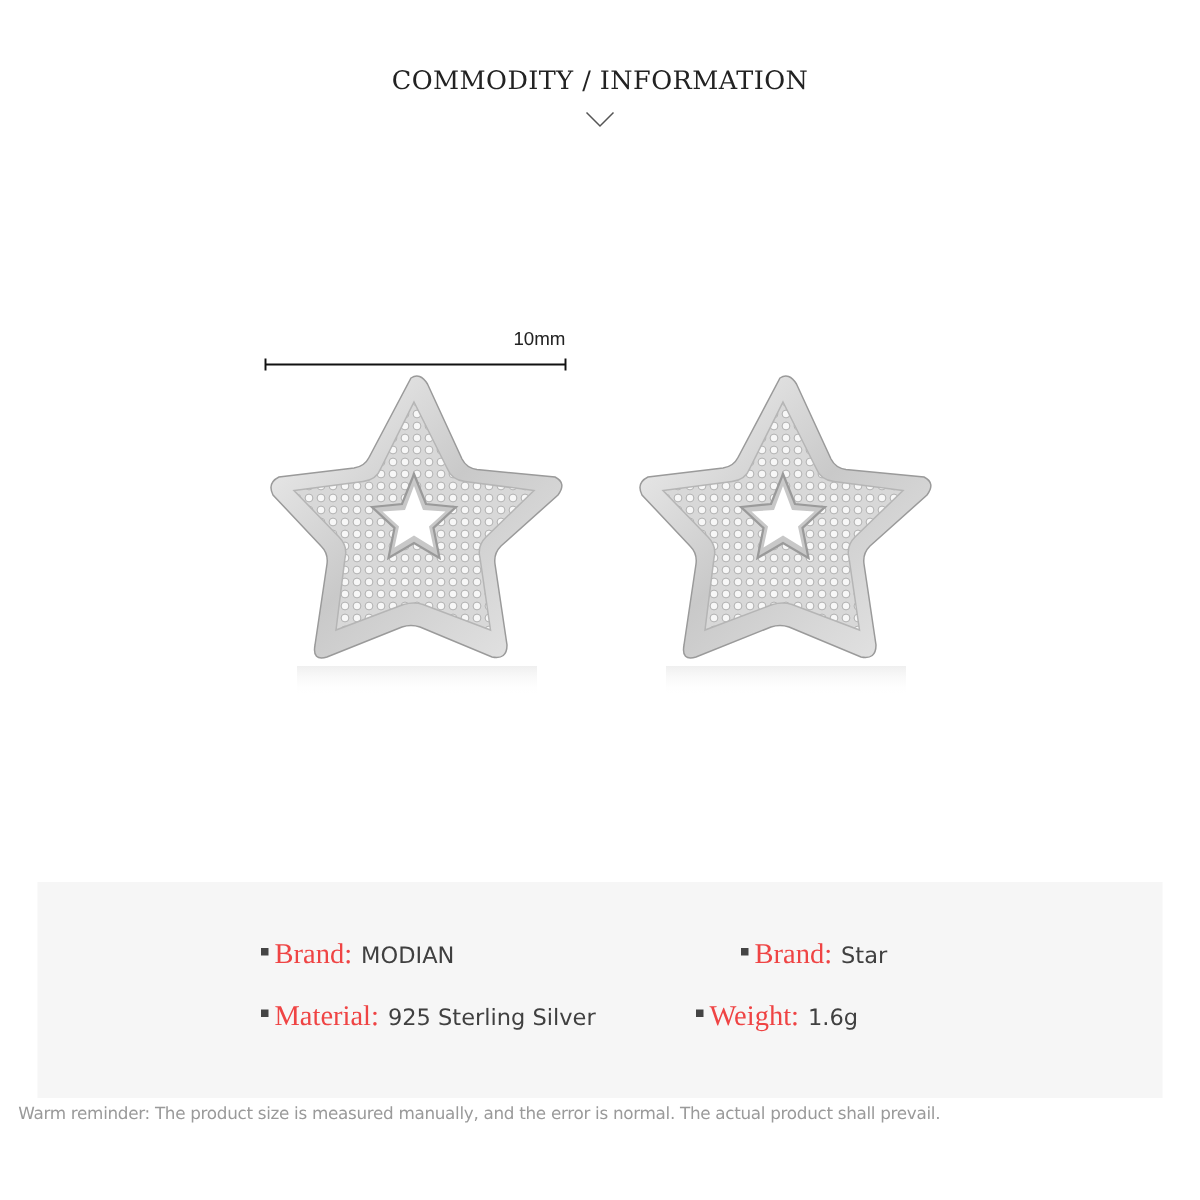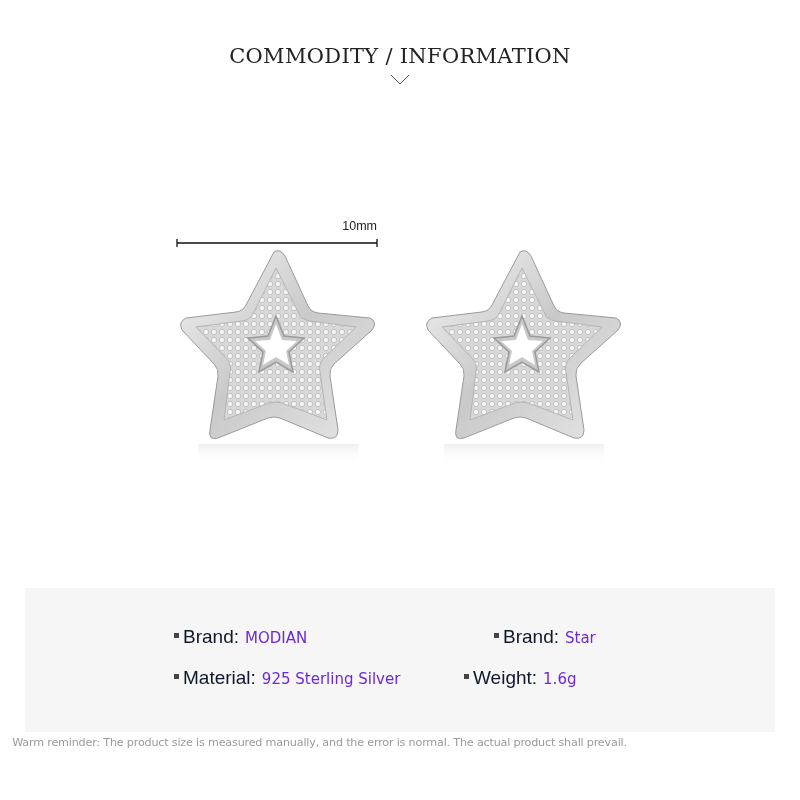--- a/index.html
+++ b/index.html
@@ -2,21 +2,21 @@
 <html><head>
   <meta charset="utf-8">
   <style>
     * { margin: 0; padding: 0; box-sizing: border-box; }
     html, body { width: 800px; height: 800px; background: #ffffff; overflow: hidden; }
     body { position: relative; font-family: "DejaVu Sans", sans-serif; color: #333; }
 
     .header-title {
       position: absolute; top: 44px; left: 0; width: 800px; text-align: center;
       font-family: "DejaVu Serif", "Liberation Serif", serif;
-      font-size: 21px; letter-spacing: 0.3px; color: #222;
+      font-size: 17px; letter-spacing: 0.3px; color: #222;
     }
     .header-chevron { position: absolute; top: 74px; left: 390px; width: 20px; height: 12px; }
 
     .ruler-label {
       position: absolute; top: 219px; left: 177px; width: 200px; text-align: right;
       font-family: "Liberation Sans", sans-serif; font-size: 12.5px; color: #222;
     }
     .ruler { position: absolute; top: 238px; left: 176px; width: 202px; height: 10px; }
 
     .earring { position: absolute; }
@@ -27,22 +27,22 @@
       position: absolute; left: 25px; top: 588px; width: 750px; height: 144px;
       background: #f6f6f6;
     }
     .spec {
       position: absolute; display: flex; align-items: baseline; white-space: nowrap;
     }
     .bullet {
       display: inline-block; width: 5px; height: 5px; background: #444;
       margin-right: 4px; position: relative; top: -5px;
     }
-    .spec-label { font-size: 19px; color: #0f172a; font-family: Liberation Sans, sans-serif; }
-    .spec-value { font-size: 15px; color: #6d28d9; margin-left: 6px; font-family: "DejaVu Sans", sans-serif; }
+    .spec-label { font-size: 19px; color: #ef4444; font-family: Liberation Serif, serif; }
+    .spec-value { font-size: 15px; color: #404040; margin-left: 6px; font-family: "DejaVu Sans", sans-serif; }
 
     .reminder {
       position: absolute; top: 736px; left: 0; width: 639px; text-align: center;
       font-family: "DejaVu Sans", sans-serif; font-size: 11.2px; color: #9a9a9a;
       letter-spacing: -0.2px;
     }
   </style>
 </head>
 <body>
 

